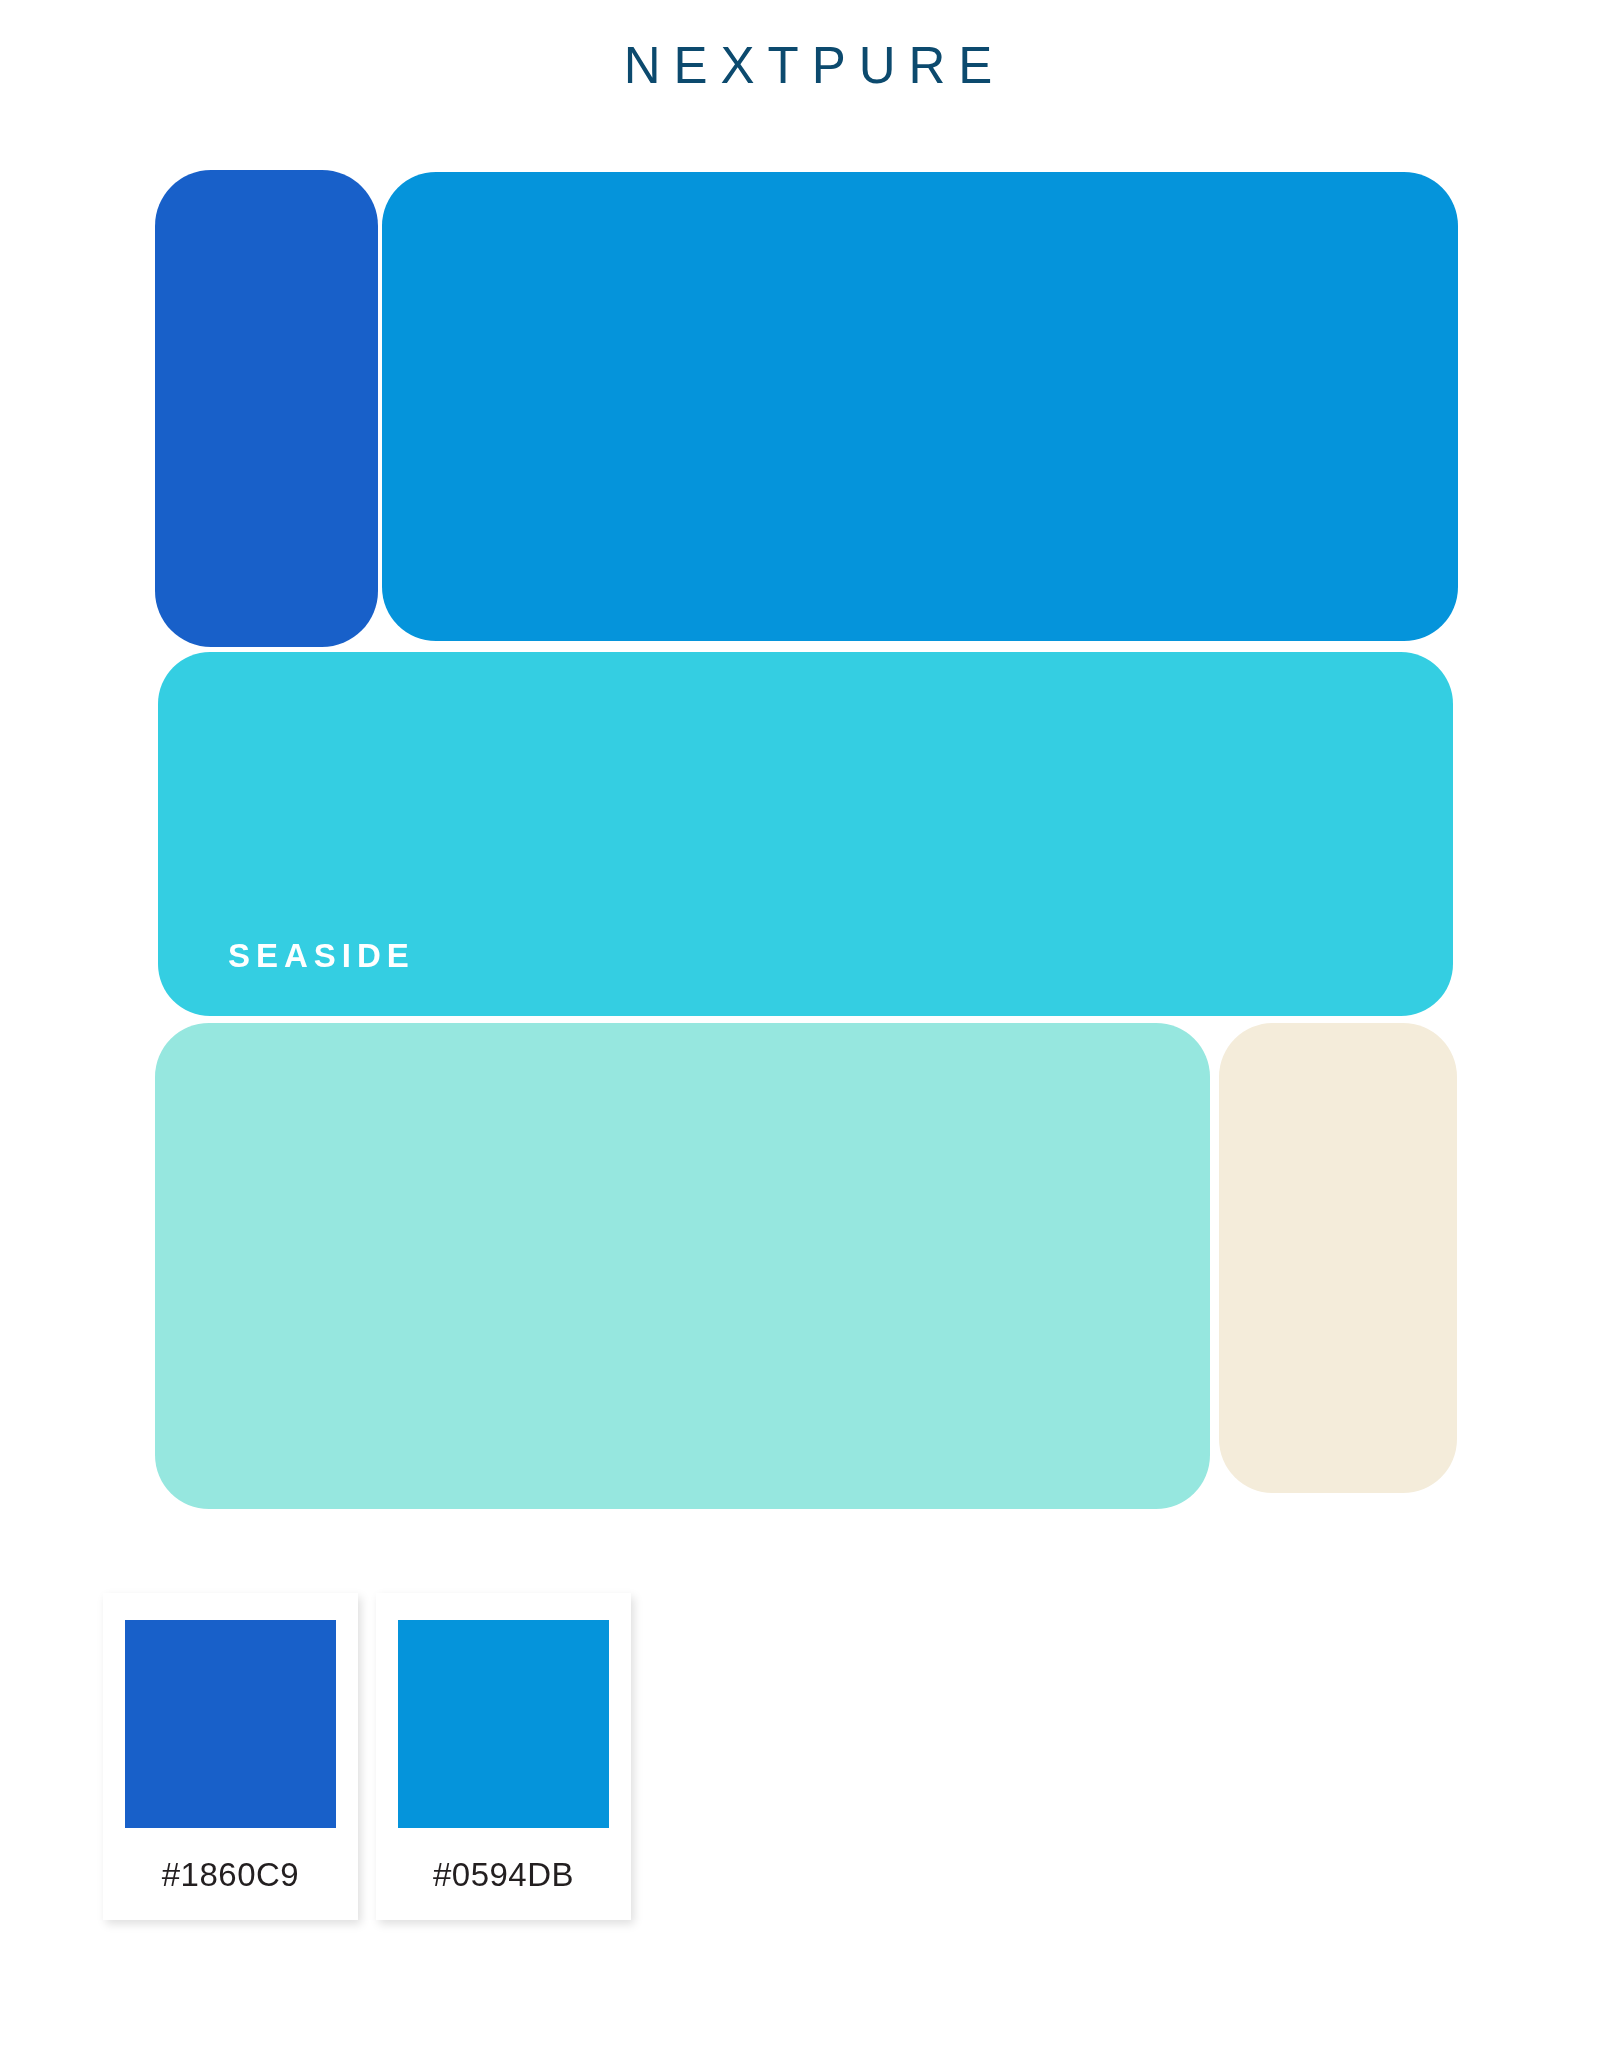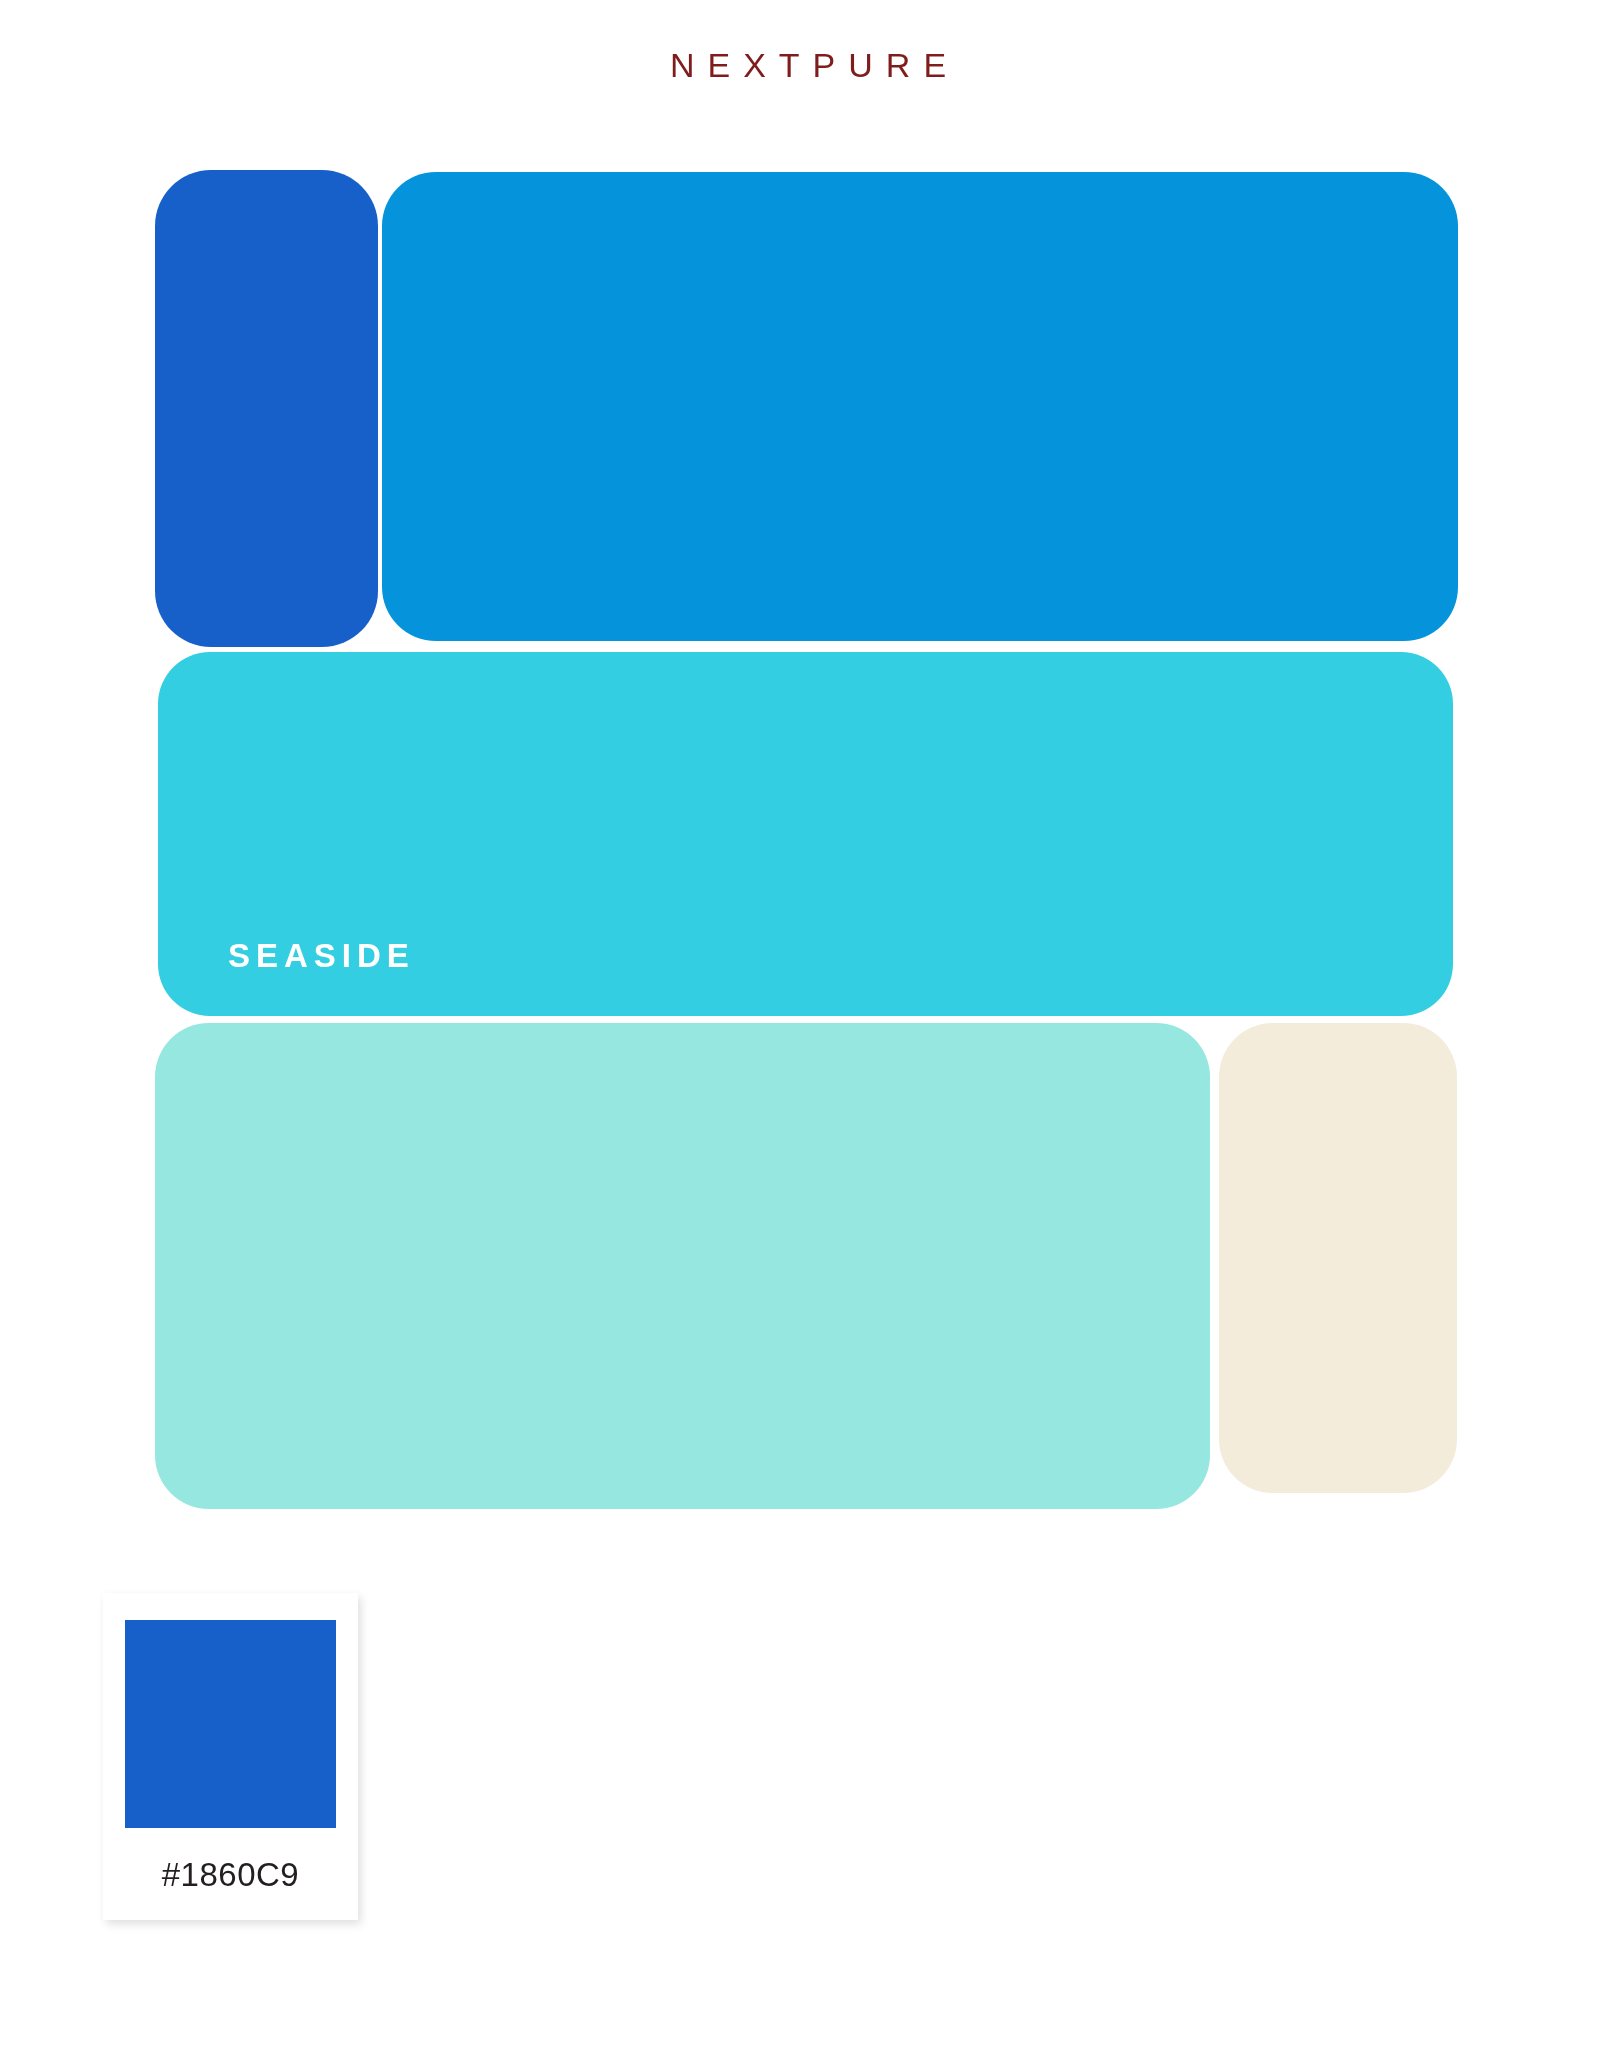--- a/index.html
+++ b/index.html
@@ -23,25 +23,25 @@
     top: 0;
     left: 0;
     width: 1616px;
     height: 130px;
     display: flex;
     align-items: center;
     justify-content: center;
   }
   .palette-title {
     font-family: "Liberation Sans", sans-serif;
-    font-size: 34px;
+    font-size: 51px;
     font-weight: 400;
     letter-spacing: 13px;
     text-indent: 13px;
-    color: #7f1d1d;
+    color: #0c4a6e;
     line-height: 1;
     white-space: nowrap;
   }
 
   
   .blocks-area {
     position: absolute;
     left: 0;
     top: 0;
     width: 1616px;
@@ -162,17 +162,21 @@
 
 </div>
 
 <div class="swatch-strip">
 
   <div class="swatch-card">
     <div class="swatch-chip" style="background-color: rgb(24, 96, 201);"></div>
     <div class="swatch-hex">#1860C9</div>
   </div>
 
+  <div class="swatch-card">
+    <div class="swatch-chip" style="background-color: rgb(5, 148, 219);"></div>
+    <div class="swatch-hex">#0594DB</div>
+  </div>
 
 
 
 
 </div>
 
 </body></html>

